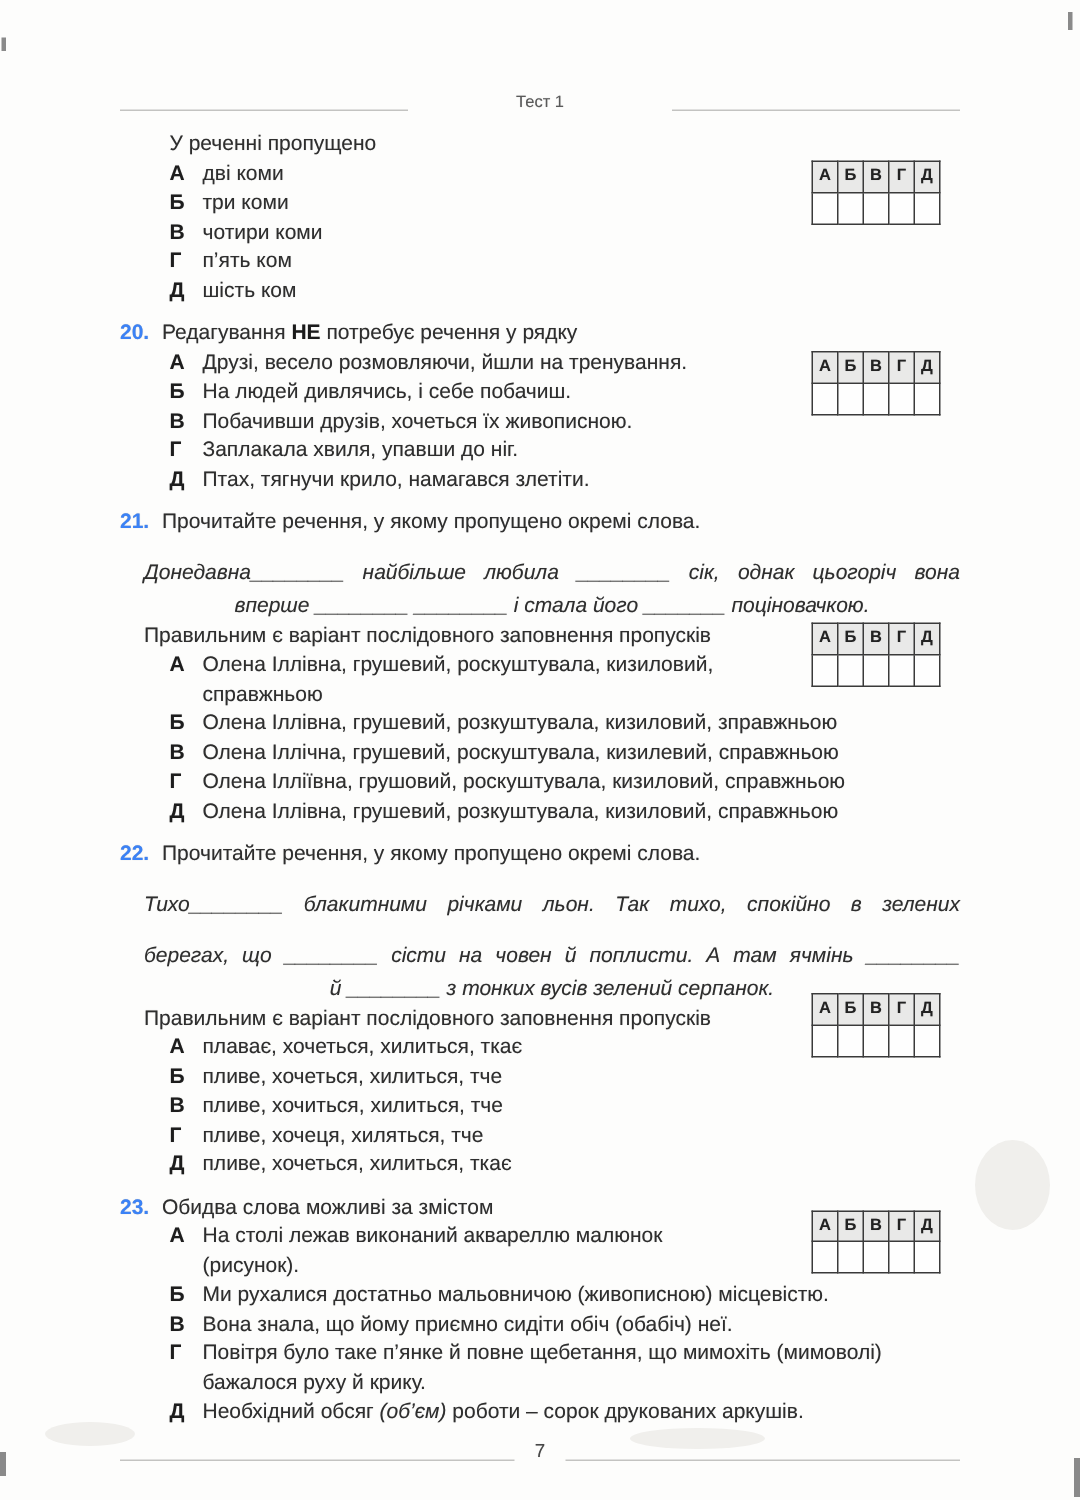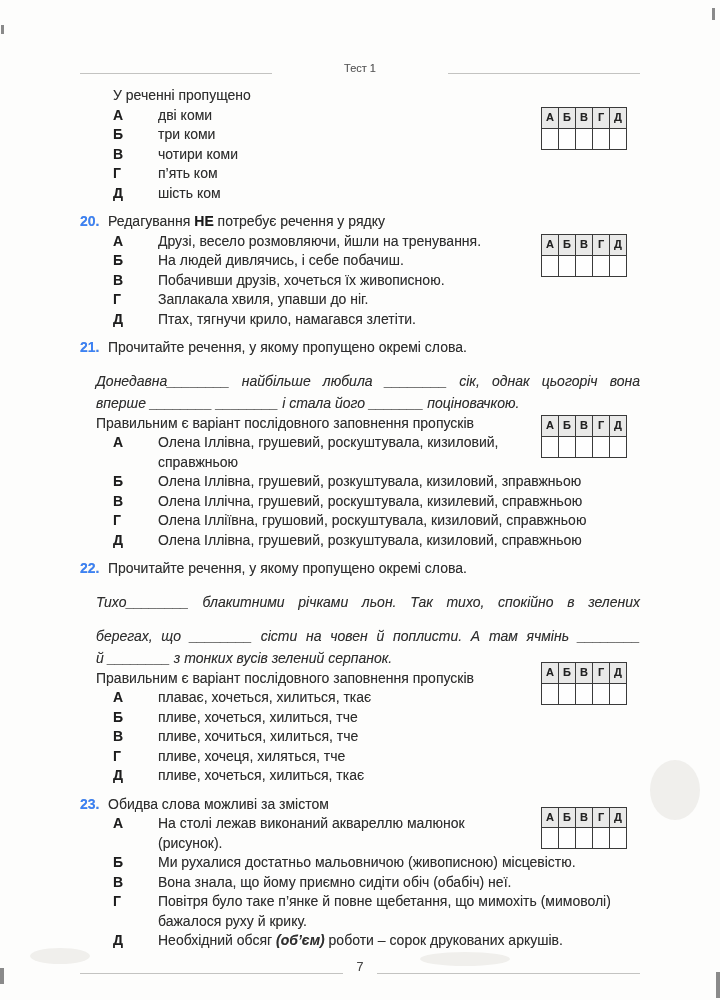--- a/index.html
+++ b/index.html
@@ -22,29 +22,29 @@
 
   
   .q { position:relative; margin-bottom:9px; font-size:14px; line-height:19.5px; }
   .qhead { display:flex; }
   .qnum { flex:none; width:28px; font-weight:700; color:#3b82f6; }
   .stem { flex:1; }
   .stem-indent { margin-left:33px; }
   .stem b { font-weight:700; color:#1a1a1a; }
 
   .passage { margin-left:16px; font-style:italic; line-height:22px; }
-  .pline { display:block; }
+  .pline { display:block;text-align:center; }
   .pline.just { text-align:justify; text-align-last:justify;margin-top:12px; }
   .prompt { margin-left:16px; }
 
   .opt { display:flex; }
   .opt .letter { flex:none; width:22px; margin-left:33px; font-weight:700; color:#1d1d1d; }
-  .opt .otext { flex:1;margin-left:23px; }
+  .opt .otext { flex:1; }
   .oline { display:block; }
-  .it { font-style:italic;font-weight:bold; }
+  .it { font-style:italic; }
 
   
   .agrid { position:absolute; right:13px; border-collapse:collapse; background:#fdfdfc; }
   .agrid td { border:1.5px solid #3a3a3a; width:16px; text-align:center; padding:0; }
   .agrid tr.h td { height:15px; font-size:11px; font-weight:700; background:#e9e9e8; color:#222; }
   .agrid tr.r td { height:20px; background:#fefefe; }
 
   
   .mark { position:absolute; background:#8a8a8a; }
   .blob { position:absolute; background:#f0efec; border-radius:50%; }

